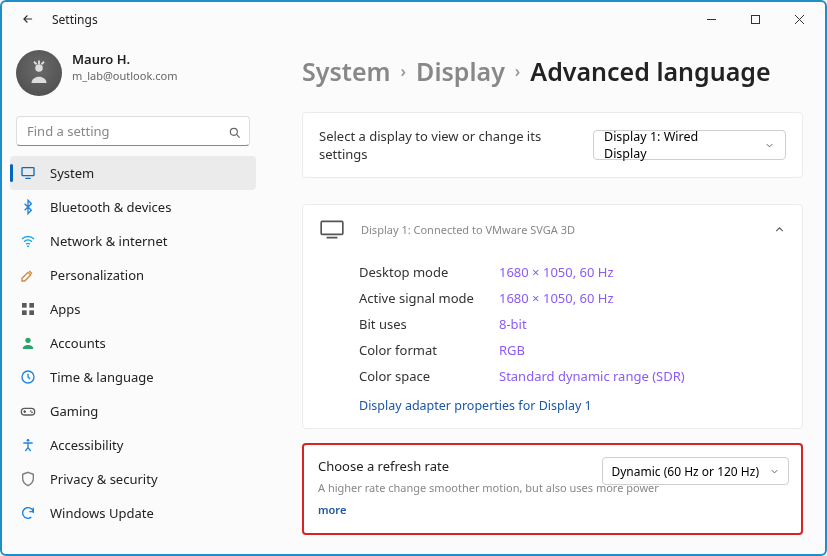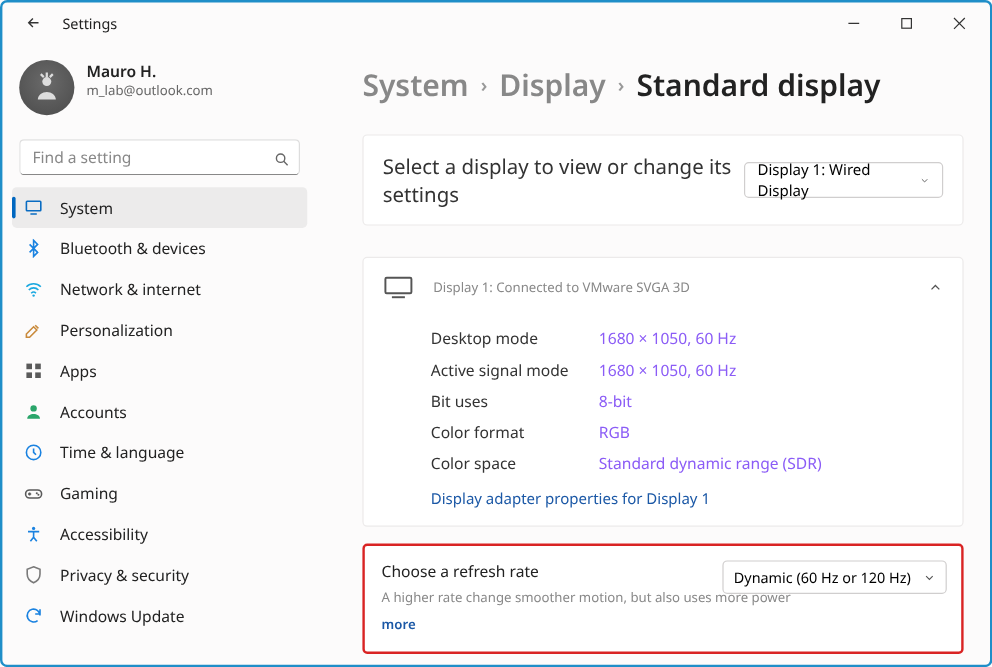--- a/index.html
+++ b/index.html
@@ -33,21 +33,21 @@
 
 .main { flex: 1; padding: 18px 22px 0 40px; overflow-y: auto; }
 .breadcrumb { display: flex; align-items: center; gap: 10px; margin-bottom: 24px; }
 .breadcrumb span { font-size: 25px; color: #888; font-weight: 600; }
 .breadcrumb span.cur { color: #222; }
 .breadcrumb .chev { font-size: 16px; color: #999; }
 
 .card { background: #fff; border: 1px solid #eceaea; border-radius: 4px; }
 
 .selector-card { display: flex; align-items: center; padding: 14px 16px; margin-bottom: 26px; }
-.selector-card .lbl { font-size: 17px; color: #333; }
+.selector-card .lbl { font-size: 13px; color: #333; }
 .dropdown { margin-left: auto; border: 1px solid #d0cece; border-radius: 4px; height: 30px; display: flex; align-items: center; padding: 0 10px; gap: 20px; font-size: 12.5px; cursor: pointer; }
 
 .section-title { font-size: 13px; font-weight: 600; color: #222; margin-bottom: 12px; }
 
 .info-card { margin-bottom: 14px; }
 .info-header { display: flex; align-items: center; padding: 14px 16px; gap: 16px; cursor: pointer; }
 .info-header .dev { width: 26px; height: 20px; }
 .info-header .txt { flex:1; }
 .info-header .nm { font-size: 13px; color: #222; }
 .info-header .sub { font-size: 11px; color: #888; margin-top: 1px; }
@@ -218,21 +218,21 @@
         </li>
       </ul>
   </div>
 
   <div class="main">
     <div class="breadcrumb">
       <span>System</span>
       <span class="chev">›</span>
       <span>Display</span>
       <span class="chev">›</span>
-      <span class="cur">Standard display</span>
+      <span class="cur">Advanced language</span>
     </div>
 
     <div class="card selector-card">
       <span class="lbl">Select a display to view or change its settings</span>
       <div class="dropdown">
         <span>Display 1: Wired Display</span>
         <svg width="11" height="11" viewBox="0 0 24 24" fill="none" stroke="#555" stroke-width="2">
             <path d="M6 9l6 6 6-6"></path>
           </svg>
       </div>

